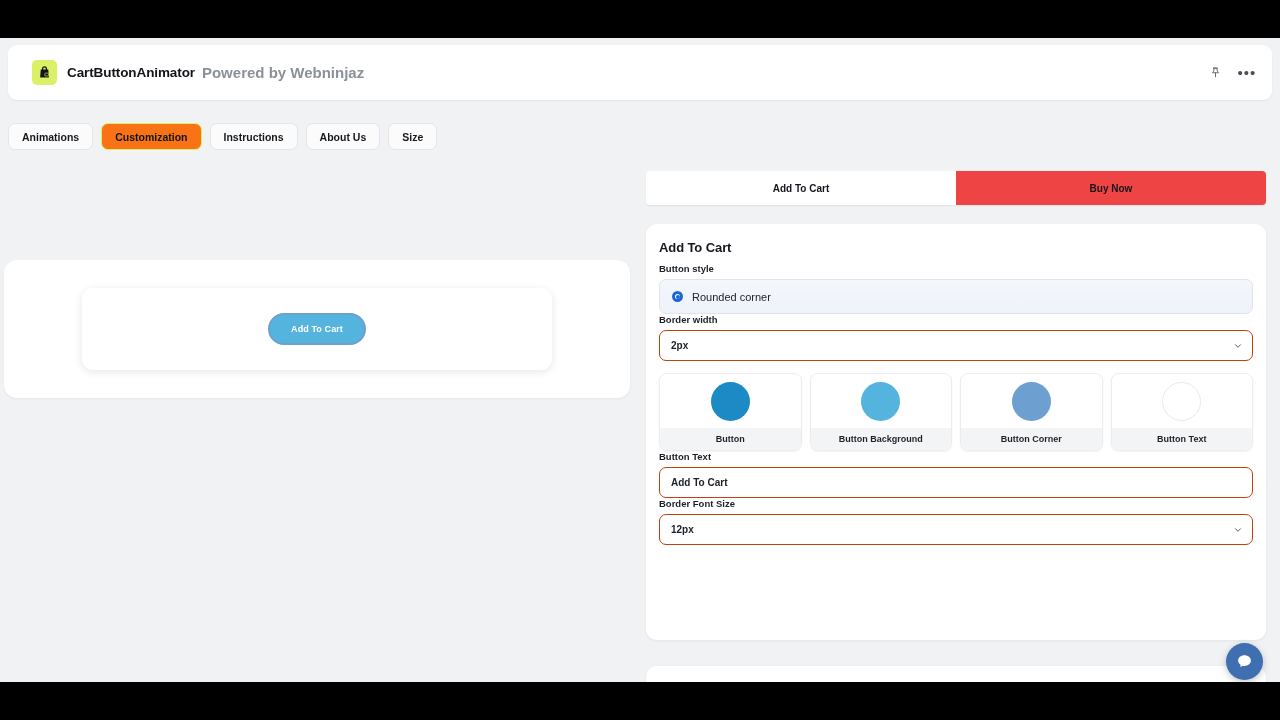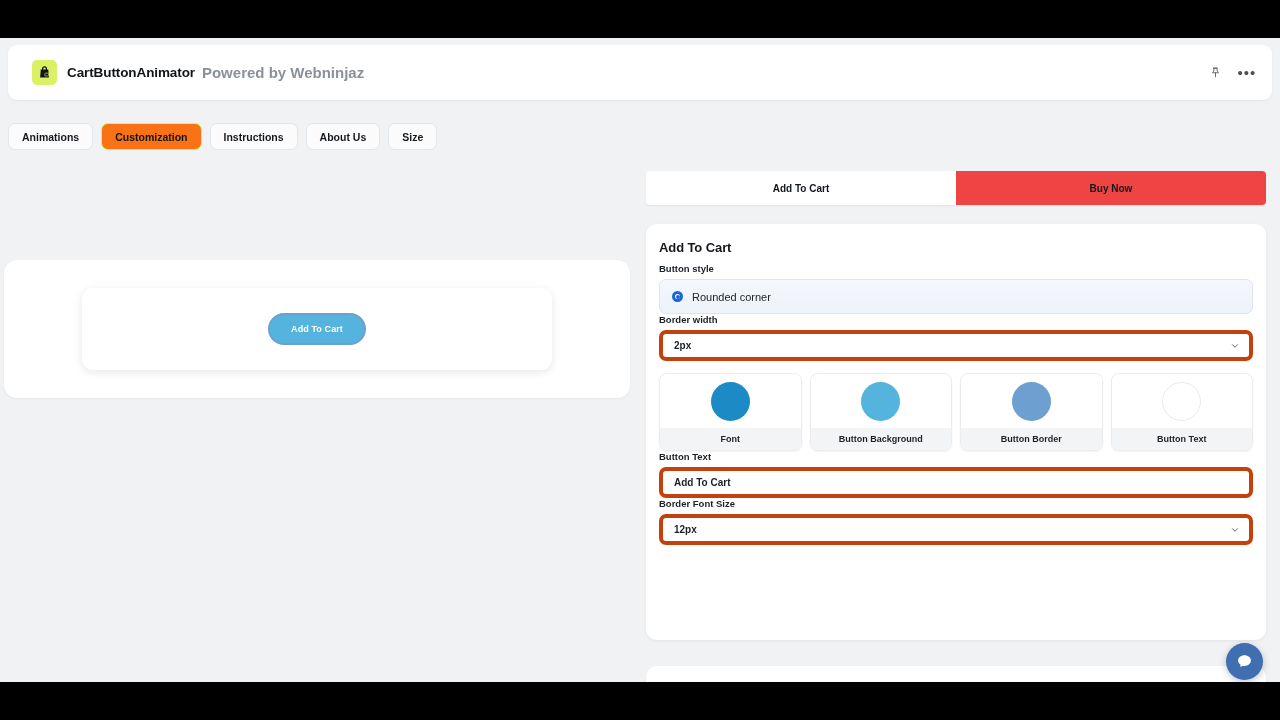--- a/index.html
+++ b/index.html
@@ -172,21 +172,21 @@
   }
   .radio-dot.on::after {
     content: ""; position: absolute;
     left: 50%; top: 50%; transform: translate(-50%,-50%);
     width: 4px; height: 4px; border-radius: 50%; background: #1b66d6;
   }
 
   
   .select, .textinput {
     width: 100%; height: 31px;
-    border: 4px solid #c2410c; border-radius: 7px;
+    border: 1px solid #c2410c; border-radius: 7px;
     background: #ffffff;
     font-size: 10px; font-weight: bold; color: #1b2027;
     padding: 0 11px;
     display: flex; align-items: center;
     position: relative; cursor: pointer;
     font-family: "Liberation Sans", sans-serif;
   }
   .select .chev {
     position: absolute; right: 9px; top: 50%;
     transform: translateY(-50%);
@@ -311,33 +311,33 @@
               <polyline points="6 9 12 15 18 9"></polyline>
             </svg>
         </span>
       </div>
 
       <div class="swatch-row">
         <div class="swatch">
           <div class="swatch-top">
             <span class="swatch-circle" id="sw0" style="background: rgb(28, 138, 196);"></span>
           </div>
-          <div class="swatch-label">Font</div>
+          <div class="swatch-label">Button</div>
         </div>
         <div class="swatch">
           <div class="swatch-top">
             <span class="swatch-circle" id="sw1" style="background: rgb(85, 180, 221);"></span>
           </div>
           <div class="swatch-label">Button Background</div>
         </div>
         <div class="swatch">
           <div class="swatch-top">
             <span class="swatch-circle" id="sw2" style="background: rgb(109, 159, 209);"></span>
           </div>
-          <div class="swatch-label">Button Border</div>
+          <div class="swatch-label">Button Corner</div>
         </div>
         <div class="swatch">
           <div class="swatch-top">
             <span class="swatch-circle outline" id="sw3" style="background: rgb(255, 255, 255);"></span>
           </div>
           <div class="swatch-label">Button Text</div>
         </div>
       </div>
 
       <div class="field-label">Button Text</div>

